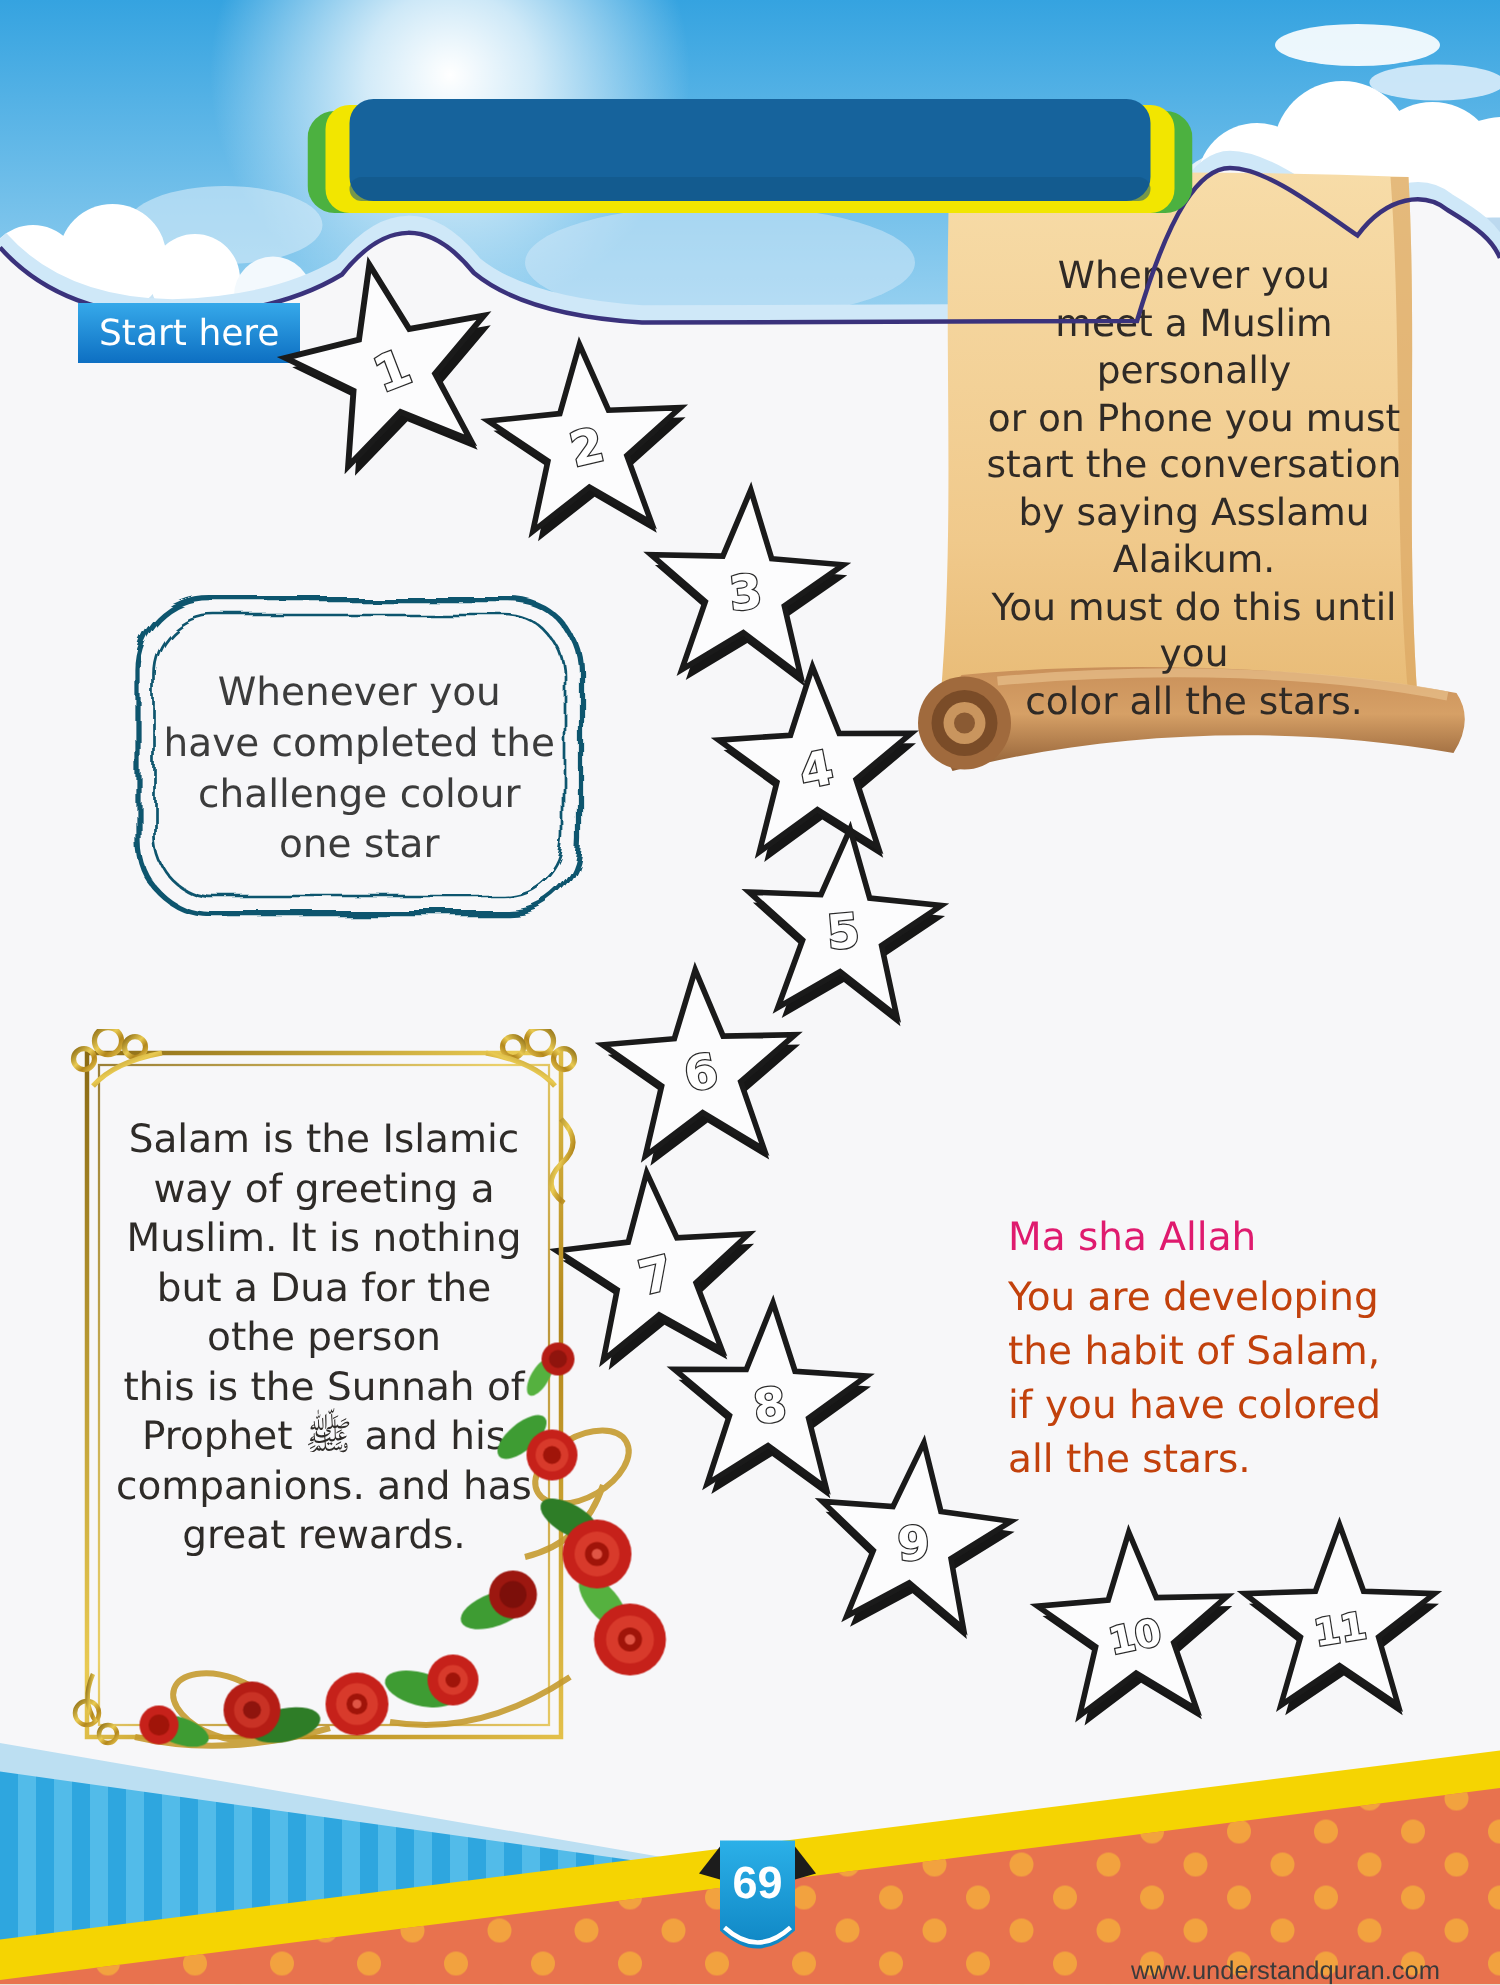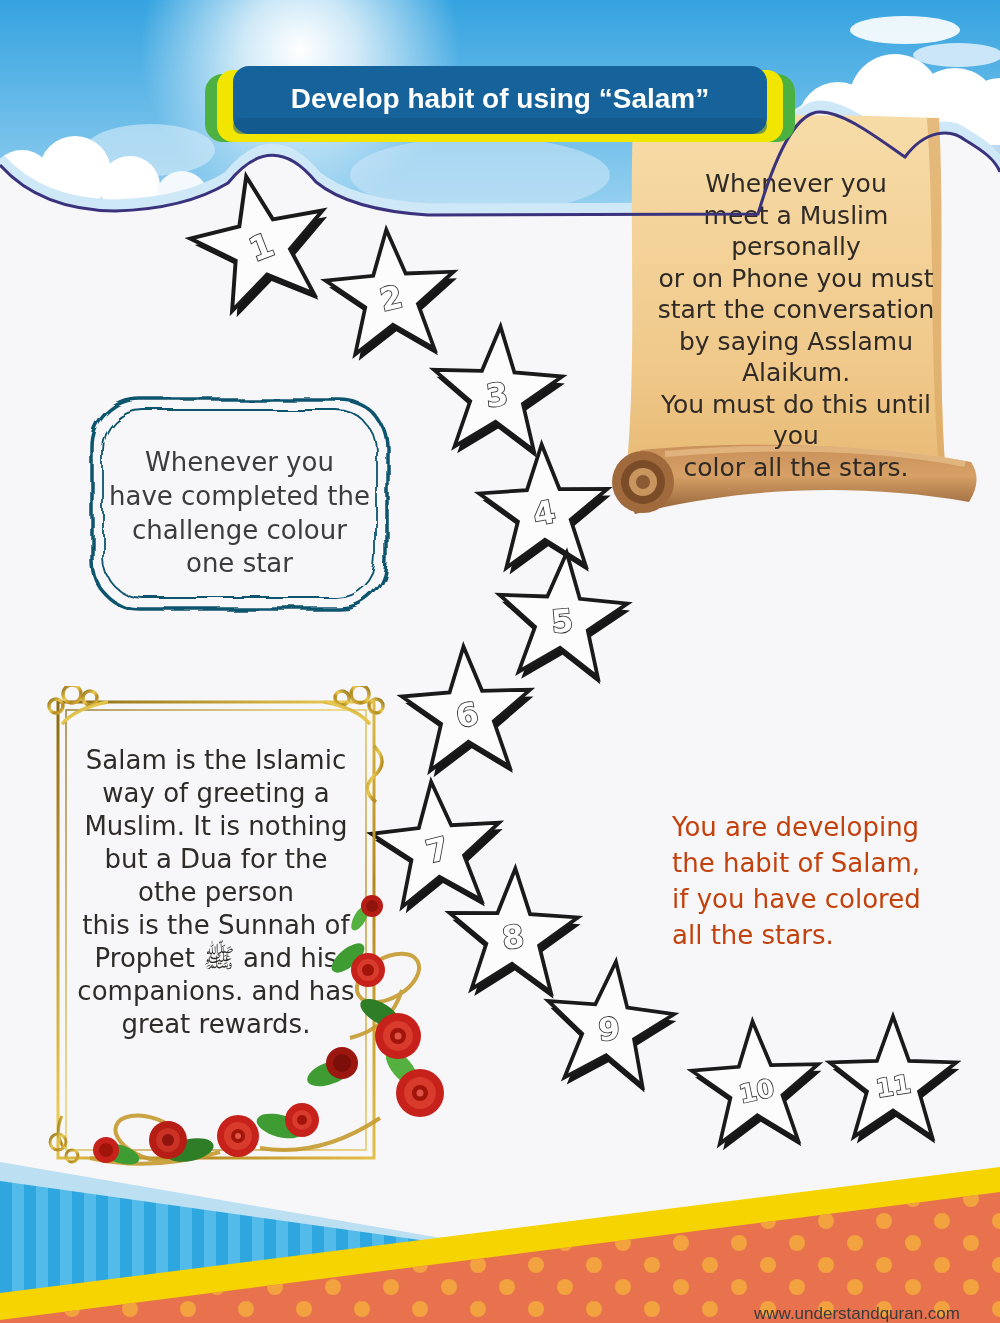--- a/index.html
+++ b/index.html
@@ -145,23 +145,23 @@
     <path d="M0,165 Q40,210 115,211 Q185,209 228,183 Q272,128 316,182 Q350,210 428,215 L758,214 C780,140 800,112 820,112 C845,112 880,140 905,157 C925,130 950,128 965,140 C985,152 995,160 1000,172" fill="none" stroke="#3a327c" stroke-width="3"></path>
   </svg>
 
   <div id="banner" class="abs">
     <svg width="590" height="82" viewBox="0 0 590 82">
       <rect x="0" y="10" width="590" height="68" rx="18" fill="#4cb140"></rect>
       <rect x="12" y="6" width="566" height="72" rx="16" fill="#f2e600"></rect>
       <rect x="28" y="2" width="534" height="68" rx="16" fill="#16639c"></rect>
       <rect x="28" y="54" width="534" height="16" rx="8" fill="#125585" opacity="0.55"></rect>
     </svg>
-    <div id="banner-title">Develop habit of using “Salam”</div>
-  </div>
-
+  </div>
+
+  <div id="start-here" class="abs">Start here</div>
 
   <div id="stars">
       <div class="star" style="left: 182px; top: 167px;">
         <svg width="158" height="158" viewBox="-100 -100 200 200">
           <g transform="rotate(-12)">
             <path d="M0.0,-90.0L21.7,-29.9L85.6,-27.8L35.2,11.4L52.9,72.8L0.0,37.0L-52.9,72.8L-35.2,11.4L-85.6,-27.8L-21.7,-29.9Z" transform="translate(4,9)" fill="#161616"></path>
             <path d="M0.0,-90.0L21.7,-29.9L85.6,-27.8L35.2,11.4L52.9,72.8L0.0,37.0L-52.9,72.8L-35.2,11.4L-85.6,-27.8L-21.7,-29.9Z" fill="#fcfcfd" stroke="#1a1a1a" stroke-width="5" stroke-linejoin="miter"></path>
             <text x="0" y="16" text-anchor="middle" font-size="42" fill="#ffffff" stroke="#2b2b2b" stroke-width="2.2" paint-order="stroke" transform="rotate(-9)">1</text>
           </g>
         </svg>
@@ -380,20 +380,21 @@
           <circle r="6" fill="#8f140d"></circle>
         </g>
       <g transform="translate(76,292)">
           <circle r="13" fill="#c6211a"></circle>
           <circle r="7" fill="#a01409"></circle>
         </g>
     </g>
   </svg>
 
   <div id="congrats" class="abs">
+    <div id="congrats-heading">Ma sha Allah</div>
     <div id="congrats-text" class="preline">You are developing
 the habit of Salam,
 if you have colored
 all the stars.</div>
   </div>
 
   <svg id="footer" class="abs" width="1000" height="200" viewBox="0 0 1000 200">
     <defs>
       <pattern id="stripes" width="24" height="10" patternUnits="userSpaceOnUse">
         <rect width="24" height="10" fill="#2ea6df"></rect>
@@ -404,16 +405,31 @@
         <circle cx="43" cy="32" r="8" fill="#f2a23f"></circle>
       </pattern>
     </defs>
     <polygon points="0,39 470,120 0,186" fill="#bcdff2"></polygon>
     <polygon points="0,58 470,124 0,182" fill="url(#stripes)"></polygon>
     <polygon points="1000,44 0,170 0,200 1000,200" fill="#f5d402"></polygon>
     <polygon points="1000,69 0,197 0,200 1000,200" fill="#e8724e"></polygon>
     <polygon points="1000,69 0,197 0,200 1000,200" fill="url(#dots)"></polygon>
   </svg>
 
+  <div id="page-tab" class="abs">
+    <svg width="82" height="86" viewBox="0 0 82 86">
+      <defs>
+        <linearGradient id="tabg" x1="0" y1="0" x2="0" y2="1">
+          <stop offset="0" stop-color="#2bb0e8"></stop>
+            <stop offset="1" stop-color="#0f86c4"></stop>
+        </linearGradient>
+      </defs>
+      <polygon points="2,24 16,6 16,28" fill="#1c1c1c"></polygon>
+      <polygon points="80,24 66,6 66,28" fill="#1c1c1c"></polygon>
+      <path d="M16,2 H66 V62 Q41,86 16,62 Z" fill="url(#tabg)"></path>
+      <path d="M19,60 Q41,80 63,60" fill="none" stroke="#ffffff" stroke-width="3"></path>
+    </svg>
+    <div id="page-number">69</div>
+  </div>
 
   <div id="website" class="abs">www.understandquran.com</div>
 
 </div>
 
 </body></html>

